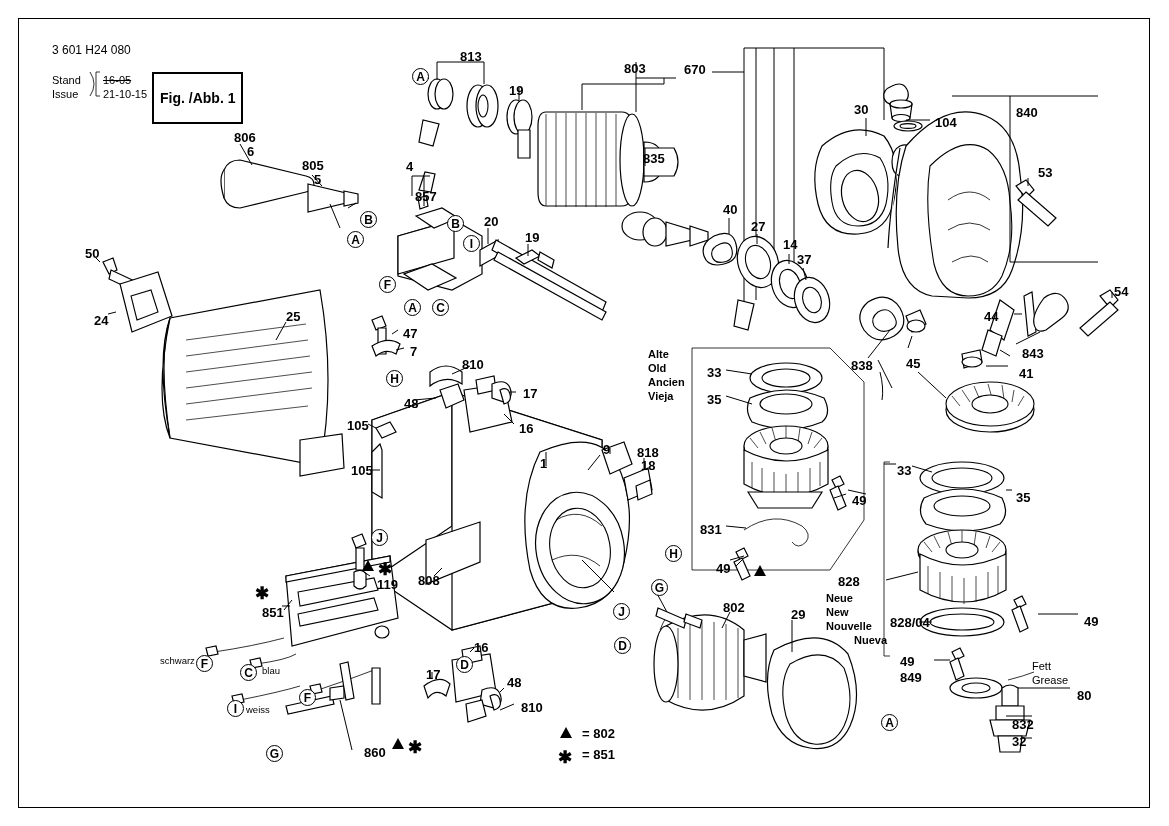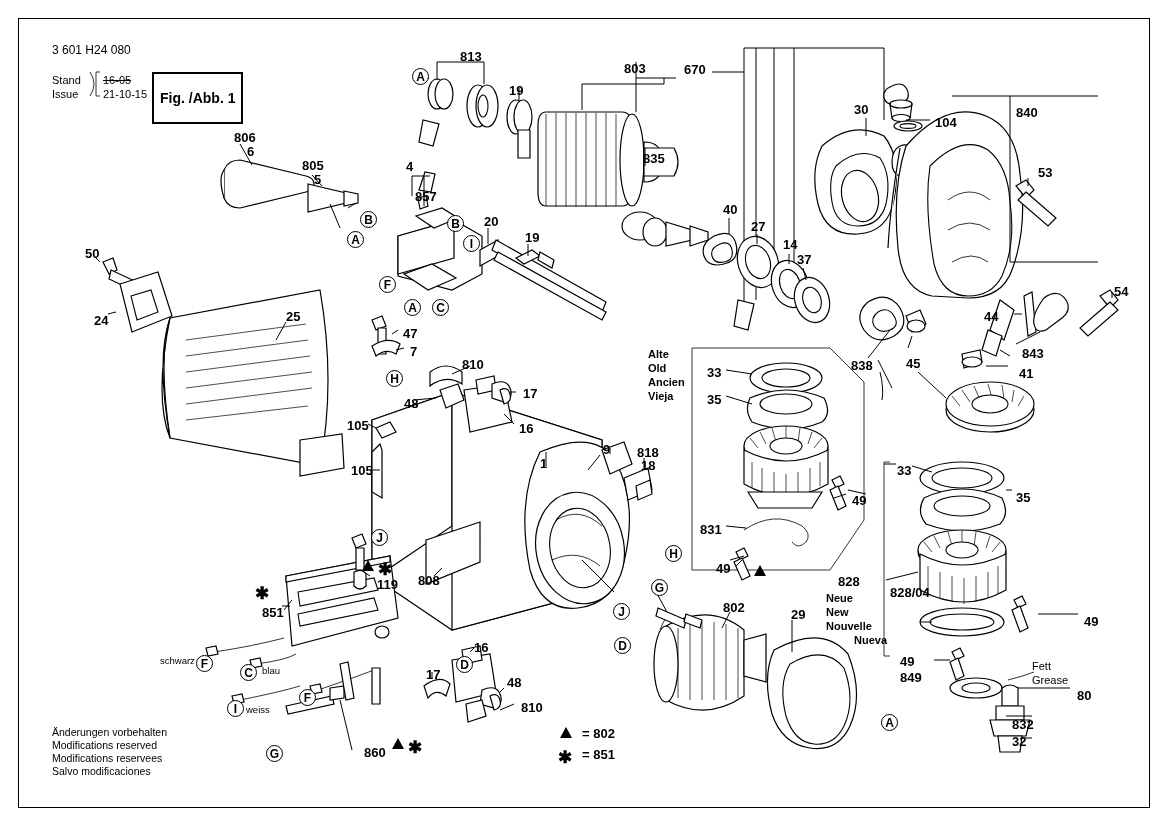--- a/index.html
+++ b/index.html
@@ -441,21 +441,21 @@
   <div class="lbl" style="left:540px;top:457px;">1</div>
   <div class="lbl" style="left:418px;top:574px;">808</div>
   <div class="lbl" style="left:707px;top:366px;">33</div>
   <div class="lbl" style="left:707px;top:393px;">35</div>
   <div class="lbl" style="left:852px;top:494px;">49</div>
   <div class="lbl" style="left:700px;top:523px;">831</div>
   <div class="lbl" style="left:716px;top:562px;">49</div>
   <div class="lbl" style="left:897px;top:464px;">33</div>
   <div class="lbl" style="left:1016px;top:491px;">35</div>
   <div class="lbl" style="left:838px;top:575px;">828</div>
-  <div class="lbl" style="left:890px;top:586px;">828/04</div>
+  <div class="lbl" style="left:890px;top:616px;">828/04</div>
   <div class="lbl" style="left:1084px;top:615px;">49</div>
   <div class="lbl" style="left:900px;top:655px;">49</div>
   <div class="lbl" style="left:900px;top:671px;">849</div>
   <div class="lbl" style="left:1077px;top:689px;">80</div>
   <div class="lbl" style="left:1012px;top:718px;">832</div>
   <div class="lbl" style="left:1012px;top:735px;">32</div>
   <div class="lbl" style="left:262px;top:606px;">851</div>
   <div class="lbl" style="left:377px;top:578px;">119</div>
   <div class="lbl" style="left:364px;top:746px;">860</div>
   <div class="lbl" style="left:426px;top:668px;">17</div>
@@ -509,19 +509,13 @@
   <div class="star" style="left:255px;top:588px;">✱</div>
   <div class="tri" style="left:392px;top:738px;"></div>
   <div class="star" style="left:408px;top:742px;">✱</div>
   <div class="tri" style="left:754px;top:565px;"></div>
 
   <div class="tri" style="left:560px;top:727px;"></div>
   <div class="lbl" style="left:582px;top:727px;">= 802</div>
   <div class="star" style="left:558px;top:752px;">✱</div>
   <div class="lbl" style="left:582px;top:748px;">= 851</div>
 
-  <div class="legend">
-    <div>Änderungen vorbehalten</div>
-    <div>Modifications reserved</div>
-    <div>Modifications reservees</div>
-    <div>Salvo modificaciones</div>
-  </div>
 </div>
 
 </body></html>

